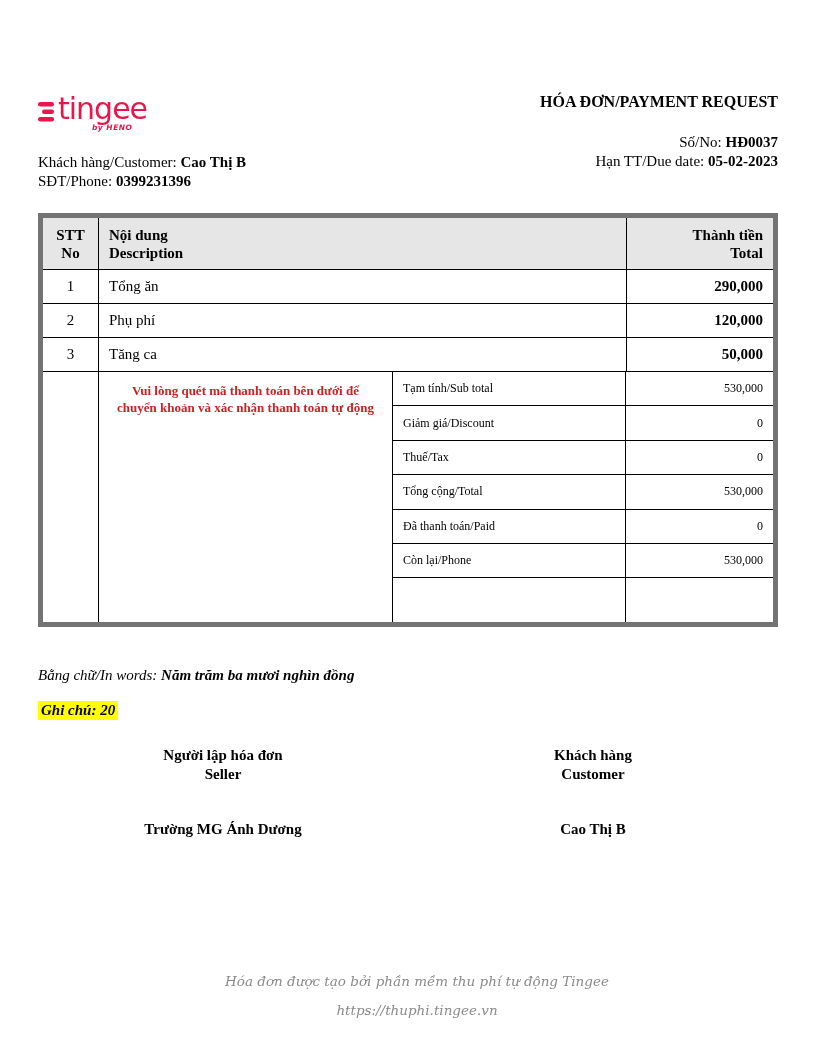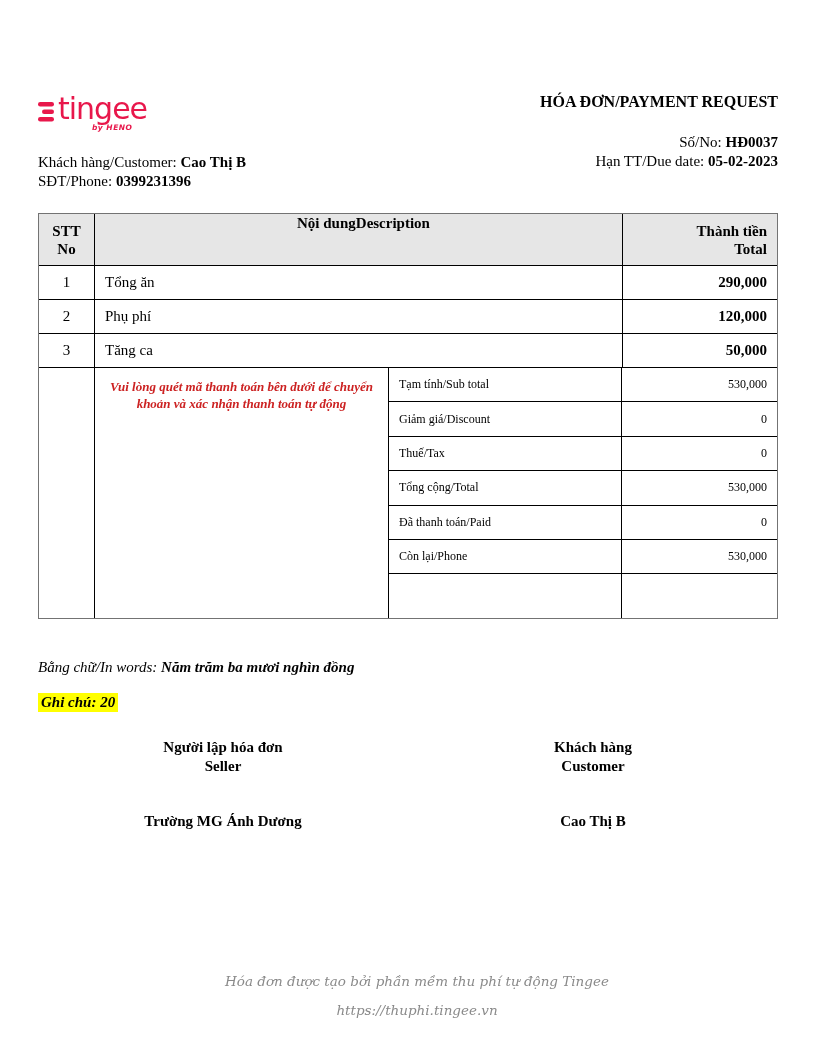--- a/index.html
+++ b/index.html
@@ -25,35 +25,35 @@
     font-family:"DejaVu Sans", sans-serif; font-size:7.5px; font-weight:bold;
     font-style:italic; color:var(--brand); margin-top:-2px; margin-left:34px;
     letter-spacing:.5px;
   }
   .info-line, .meta-line { font-size:15px; line-height:19px; }
   .b { font-weight:bold; }
   .top-right { text-align:right; }
   .doc-title { font-size:16px; font-weight:bold; margin-bottom:22px; }
 
   
-  .invoice-table { width:740px; border:1px solid #737373; }
+  .invoice-table { width:740px; border:5px solid #737373; }
   .t-head { display:flex; height:52px; background:var(--tablehead); font-weight:bold; border-bottom:1px solid #000; font-size:15px; line-height:18px; }
   .h-no   { width:56px;  border-right:1px solid #000; display:flex; flex-direction:column; justify-content:center; align-items:center; }
-  .h-desc { width:528px; border-right:1px solid #000; display:flex; justify-content:center; padding-left:10px; }
+  .h-desc { width:528px; border-right:1px solid #000; display:flex; flex-direction:column; justify-content:center; padding-left:10px; }
   .h-total{ flex:1; display:flex; flex-direction:column; justify-content:center; align-items:flex-end; padding-right:10px; }
 
   .t-row { display:flex; height:34px; border-bottom:1px solid #000; font-size:15px; }
   .r-no   { width:56px;  border-right:1px solid #000; display:flex; align-items:center; justify-content:center; }
   .r-desc { width:528px; border-right:1px solid #000; display:flex; align-items:center; padding-left:10px; }
   .r-amt  { flex:1; display:flex; align-items:center; justify-content:flex-end; padding-right:10px; font-weight:bold; }
 
   .t-bottom { display:flex; height:250px; }
   .b-no   { width:56px;  border-right:1px solid #000; }
   .b-note { width:294px; border-right:1px solid #000; padding:10px 12px 0 12px; }
-  .b-note p { color:var(--red); font-weight:bold; font-style:italic; font-size:13px; line-height:17px; text-align:center; }
+  .b-note p { color:var(--red); font-weight:bold; font-size:13px; line-height:17px; text-align:center; }
   .b-summary { flex:1; display:flex; flex-direction:column; }
   .s-row { display:flex; height:34.4px; border-bottom:1px solid #000; font-size:12px; font-weight:normal;text-align:center; }
   .s-label { width:233px; border-right:1px solid #000; display:flex; align-items:center; padding-left:10px; }
   .s-value { flex:1; display:flex; align-items:center; justify-content:flex-end; padding-right:10px; }
   .s-filler { flex:1; display:flex; }
   .s-filler .s-label { height:100%; }
 
   
   .inwords { margin-top:40px; font-size:15px; font-style:italic; }
   .note-line { margin-top:17px; font-size:15px; }

